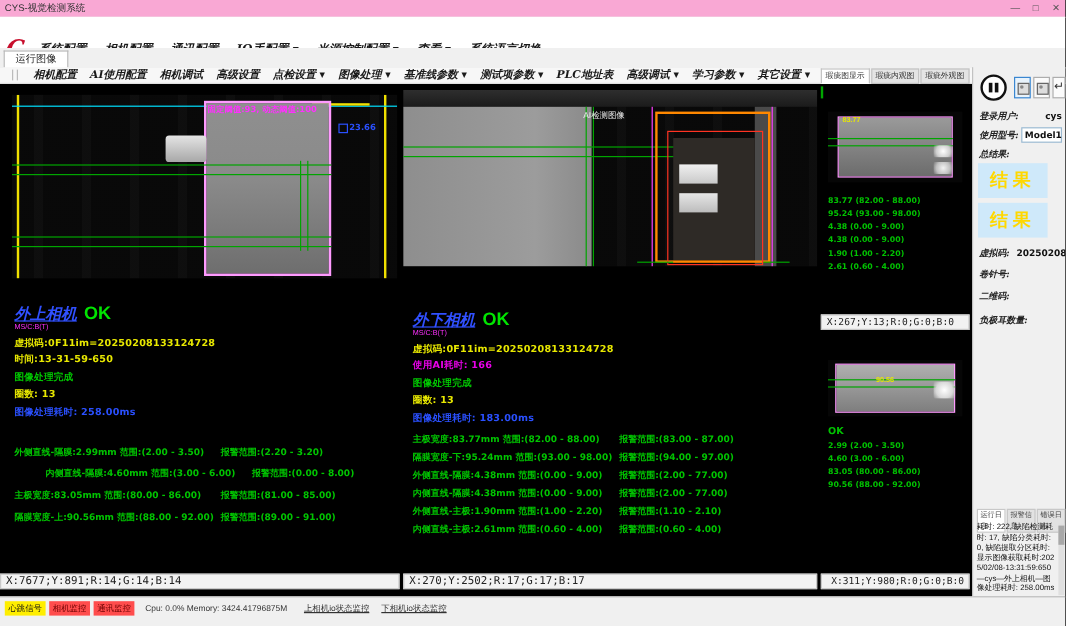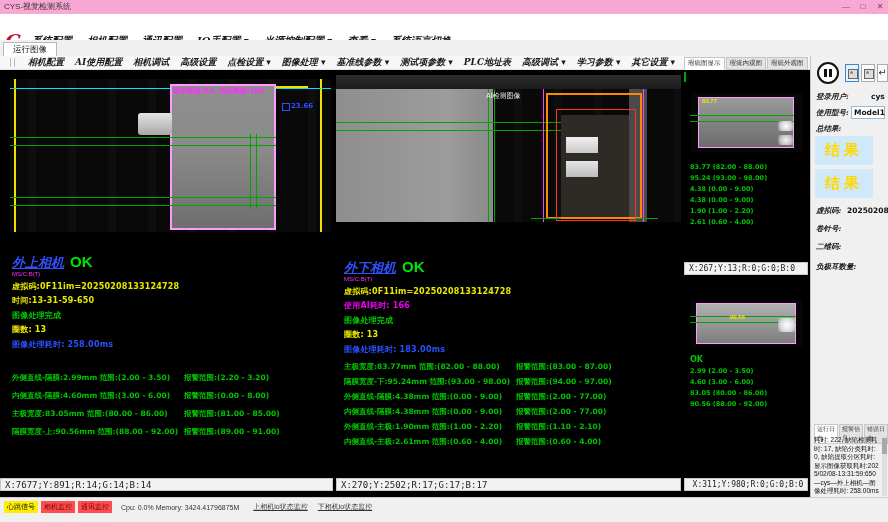--- a/index.html
+++ b/index.html
@@ -141,21 +141,21 @@
       <div class="iline c-y">虚拟码:0F11im=20250208133124728</div>
       <div class="iline c-y">时间:13-31-59-650</div>
       <div class="iline c-g">图像处理完成</div>
       <div class="iline c-y">圈数: 13</div>
       <div class="iline c-b">图像处理耗时: 258.00ms</div>
       <div style="margin-top:8px;">
         <div class="mrow" style="margin-top:23px;">
             <span class="mlft">外侧直线-隔膜:2.99mm 范围:(2.00 - 3.50)</span>
             <span>报警范围:(2.20 - 3.20)</span>
           </div>
-        <div class="mrow" style="margin-top:8px;">
+        <div class="mrow" style="margin-top:8px;margin-left:26px;">
             <span class="mlft">内侧直线-隔膜:4.60mm 范围:(3.00 - 6.00)</span>
             <span>报警范围:(0.00 - 8.00)</span>
           </div>
         <div class="mrow" style="margin-top:8px;">
             <span class="mlft">主极宽度:83.05mm 范围:(80.00 - 86.00)</span>
             <span>报警范围:(81.00 - 85.00)</span>
           </div>
         <div class="mrow" style="margin-top:8px;">
             <span class="mlft">隔膜宽度-上:90.56mm 范围:(88.00 - 92.00)</span>
             <span>报警范围:(89.00 - 91.00)</span>

